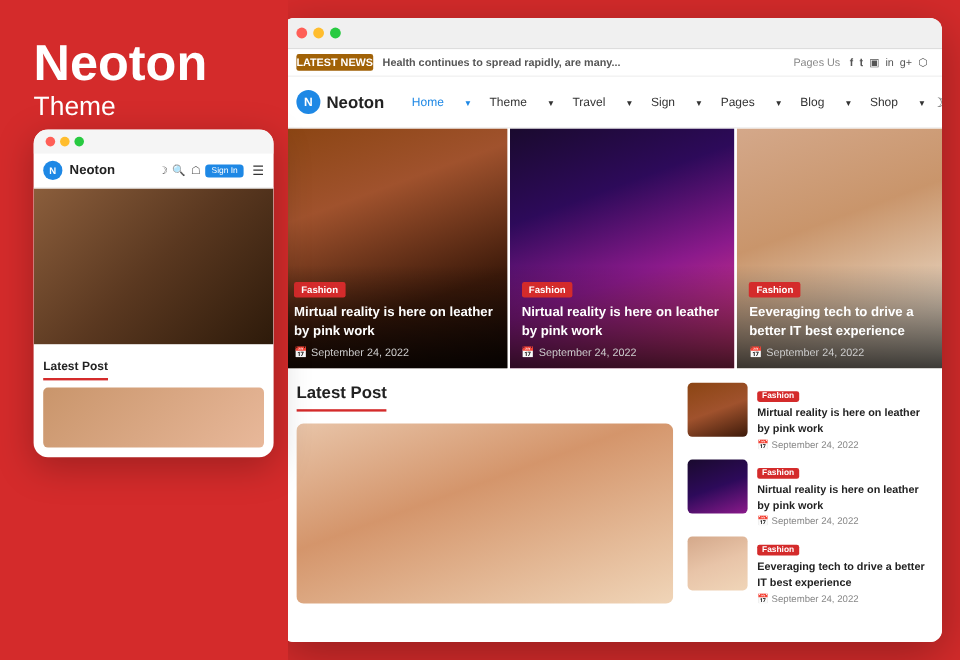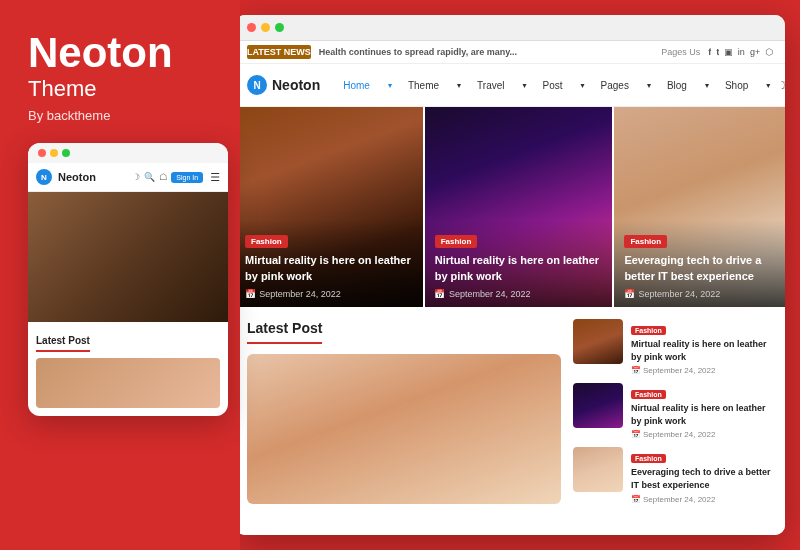--- a/index.html
+++ b/index.html
@@ -318,21 +318,20 @@
     .sidebar-post-date {
       font-size: 8px; color: #888; display: flex; align-items: center; gap: 2px;
     }
   </style>
 </head>
 <body>
 
 <div class="left-panel">
   <div class="brand-title">Neoton</div>
   <div class="brand-subtitle">Theme</div>
-  <div class="brand-by">By backtheme</div>
 
   <div class="mobile-mockup">
     <div class="mobile-top-bar">
       <span class="dot dot-red"></span>
       <span class="dot dot-yellow"></span>
       <span class="dot dot-green"></span>
     </div>
     <div class="mobile-nav">
       <div class="mobile-logo-circle">
         <span>N</span>
@@ -395,21 +394,21 @@
         </div>
         <div class="nav-item">
           <span>Theme</span>
           <span class="nav-chevron">▾</span>
         </div>
         <div class="nav-item">
           <span>Travel</span>
           <span class="nav-chevron">▾</span>
         </div>
         <div class="nav-item">
-          <span>Post</span>
+          <span>Sign</span>
           <span class="nav-chevron">▾</span>
         </div>
         <div class="nav-item">
           <span>Pages</span>
           <span class="nav-chevron">▾</span>
         </div>
         <div class="nav-item">
           <span>Blog</span>
           <span class="nav-chevron">▾</span>
         </div>

